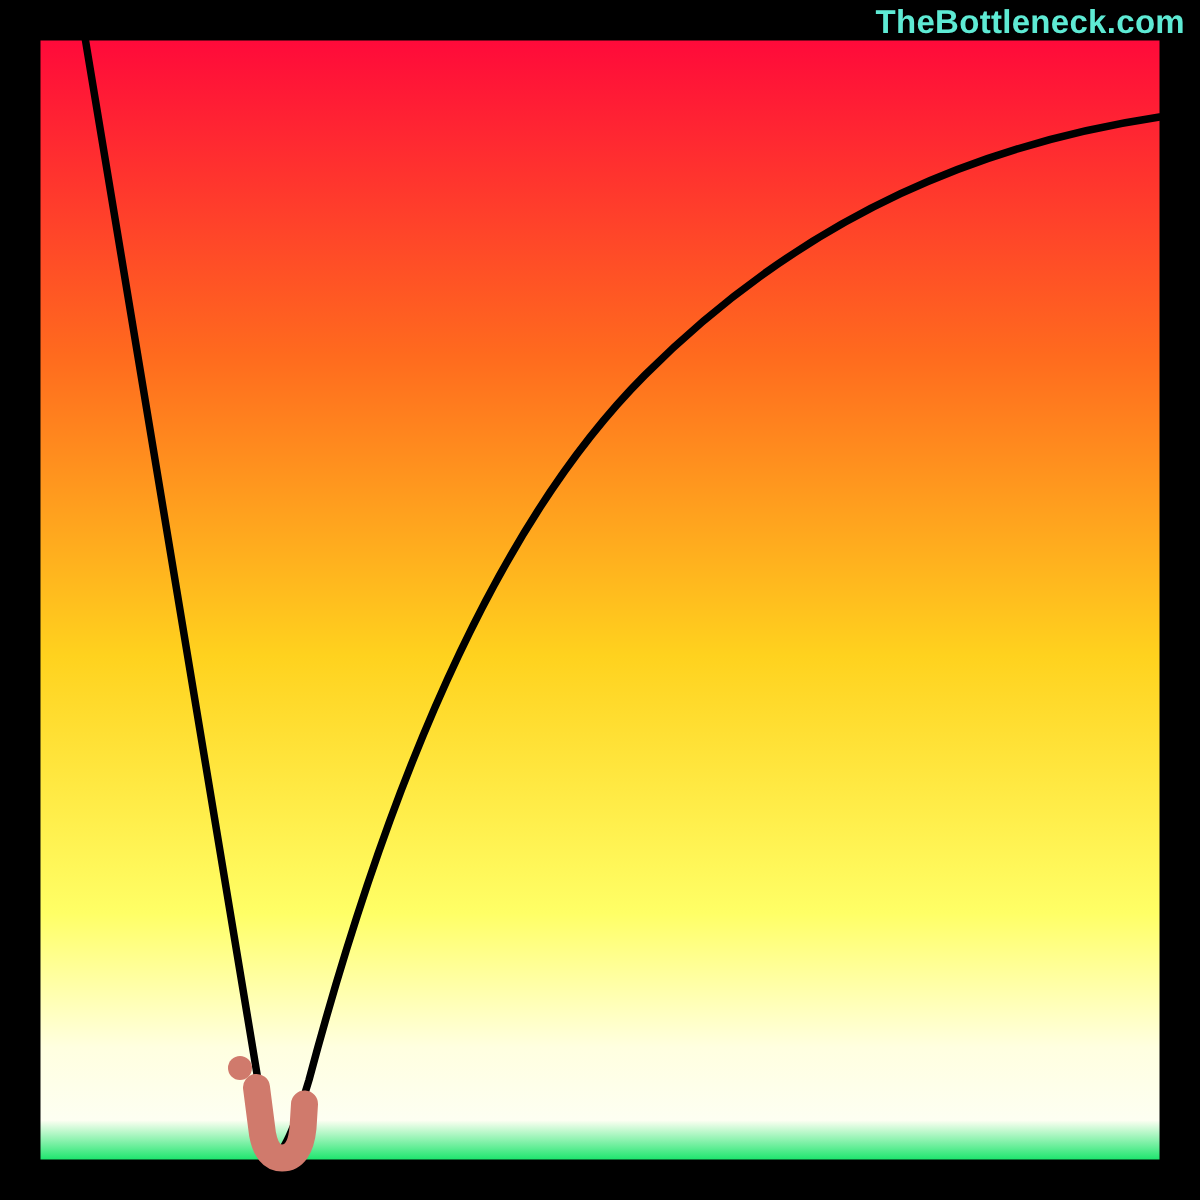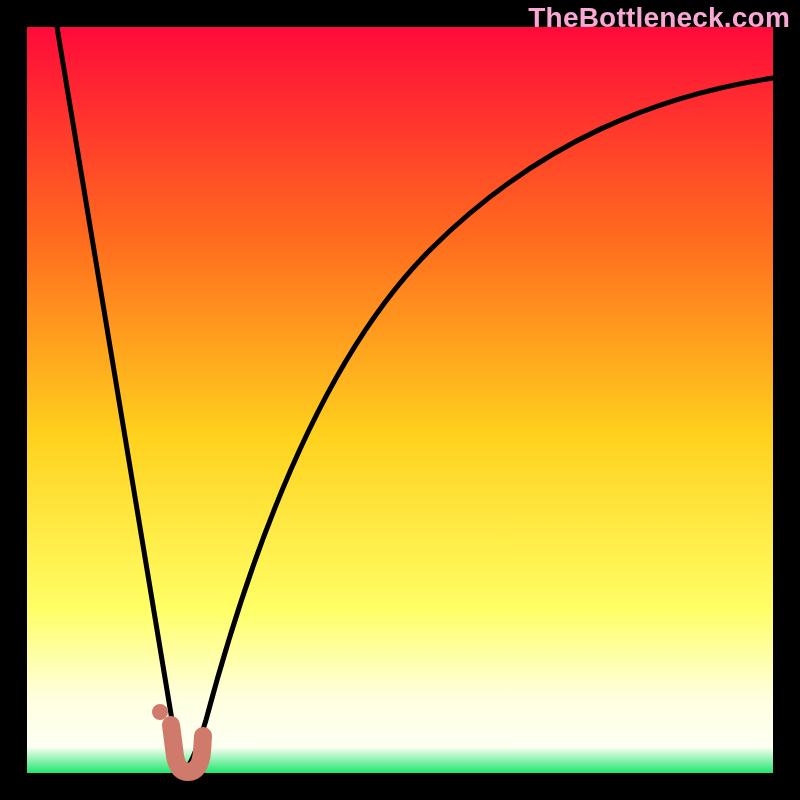--- a/index.html
+++ b/index.html
@@ -13,23 +13,23 @@
   .wrap {
     position: relative;
     width: 800px;
     height: 800px;
   }
   .watermark {
     position: absolute;
     top: 2px;
     right: 10px;
     font-family: Arial, Helvetica, sans-serif;
-    font-size: 28px;
+    font-size: 22px;
     font-weight: 600;
-    color: #f9a8d4;
+    color: #5eead4;
     letter-spacing: 0.2px;
     pointer-events: none;
   }
   svg {
     position: absolute;
     left: 0;
     top: 0;
     display: block;
   }
 </style>

